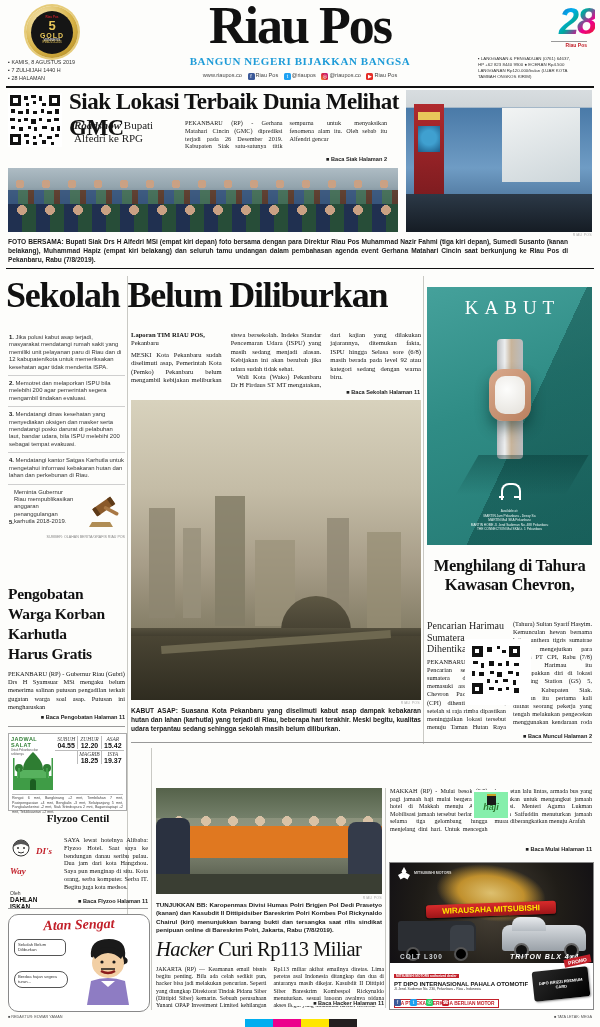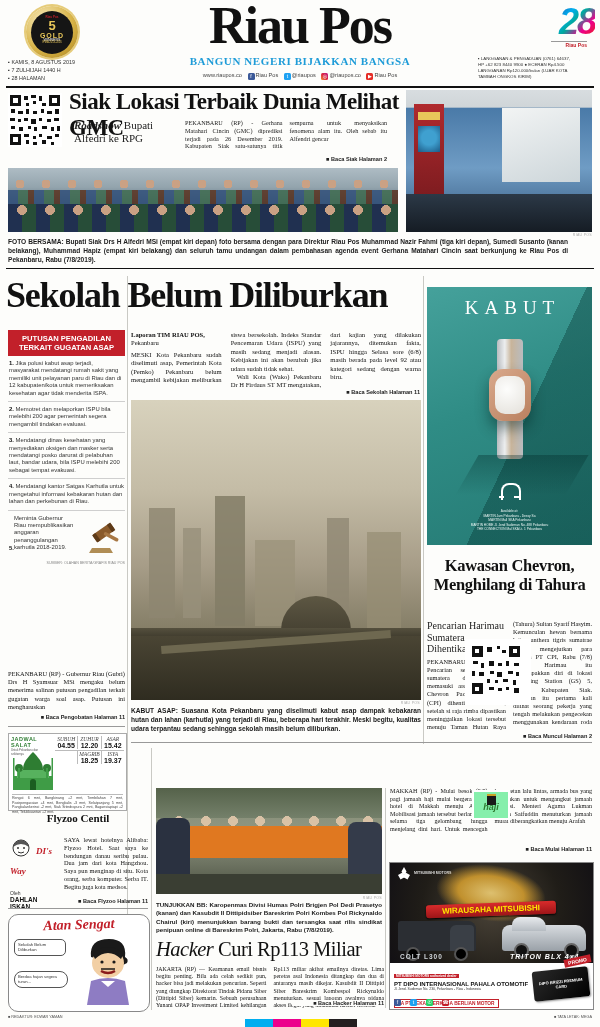--- a/index.html
+++ b/index.html
@@ -158,24 +158,20 @@
   <div class="abs credit" style="left:440px;top:233px;width:152px;">RIAU POS</div>
   <div class="abs cap just" style="left:8px;top:238px;width:560px;font-size:6.6px;line-height:8.8px;">
     <span>FOTO BERSAMA:</span><span style="font-weight:600;color:#222;"> Bupati Siak Drs H Alfedri MSi (empat kiri depan) foto bersama dengan para Direktur Riau Pos Muhammad Nazir Fahmi (tiga kiri depan), Sumedi Susanto (kanan belakang), Muhammad Hapiz (empat kiri belakang) dan seluruh tamu undangan dalam pembahasan agenda event Gerhana Matahari Cincin saat berkunjung ke Riau Pos di Pekanbaru, Rabu (7/8/2019).</span>
   </div>
 
   <div class="abs rule" style="left:6px;top:268px;width:588px;height:1px;"></div>
 
   <div class="abs serif b" style="left:6px;top:274px;width:430px;font-size:36px;letter-spacing:-1.2px;">Sekolah Belum Diliburkan</div>
 
   <div class="abs" style="left:8px;top:330px;width:117px;">
-    <div class="redhead">
-      <div>PUTUSAN PENGADILAN</div>
-      <div>TERKAIT GUGATAN ASAP</div>
-    </div>
     <div class="pitem"><b>1.</b><span> Jika polusi kabut asap terjadi, masyarakat mendatangi rumah sakit yang memiliki unit pelayanan paru di Riau dan di 12 kabupaten/kota untuk memeriksakan kesehatan agar tidak menderita ISPA.</span></div>
     <div class="pitem"><b>2.</b><span> Memotret dan melaporkan ISPU bila melebihi 200 agar pemerintah segera mengambil tindakan evaluasi.</span></div>
     <div class="pitem"><b>3.</b><span> Mendatangi dinas kesehatan yang menyediakan oksigen dan masker serta mendatangi posko darurat di pelabuhan laut, bandar udara, bila ISPU melebihi 200 sebagai tempat evakuasi.</span></div>
     <div class="pitem"><b>4.</b><span> Mendatangi kantor Satgas Karhutla untuk mengetahui informasi kebakaran hutan dan lahan dan perkebunan di Riau.</span></div>
     <div class="pitem" style="border-bottom:none;min-height:40px;">
       <span class="abs" style="right:0;margin-top:2px;">
         <svg width="42" height="42" viewBox="0 0 42 42">
           <g transform="rotate(-35 21 16)">
             <rect x="10" y="11" width="22" height="9" rx="2" fill="#8a5a2b"></rect>
             <rect x="10" y="11" width="4" height="9" fill="#5d3a18"></rect>
@@ -236,22 +232,22 @@
     <div class="abs sans" style="left:8px;top:222px;width:149px;text-align:center;color:#eaf5f3;font-size:3.2px;line-height:4.6px;">
       <div>Available at:</div>
       <div>MARTIN Jam Pekanbaru - Dessy Sa</div>
       <div>MARTIN Mall SKA Pekanbaru</div>
       <div>MARTIN HOME Jl. Jend Sudirman No. 488 Pekanbaru</div>
       <div>THE CONNECTION Mal SKA Lt. 1 Pekanbaru</div>
     </div>
   </div>
 
   <div class="abs serif b" style="left:427px;top:556px;width:165px;text-align:center;font-size:16.5px;line-height:19px;letter-spacing:-.3px;">
+    <div>Menghilang di Tahura</div>
     <div>Kawasan Chevron,</div>
-    <div>Menghilang di Tahura</div>
   </div>
   <div class="abs cols2 serif" style="left:427px;top:620px;width:165px;height:114px;font-size:6.3px;line-height:8.2px;overflow:hidden;">
     <div class="serif" style="font-size:10px;line-height:11.5px;margin-bottom:3px;color:#222;">Pencarian Harimau Sumatera Dihentikan</div>
     <div class="just">PEKANBARU (RP) - Pencarian seekor harimau sumatera dewasa yang memasuki area konsesi PT Chevron Pacific Indonesia (CPI) dihentikan. Hal ini, setelah si raja rimba dipastikan meninggalkan lokasi tersebut menuju Taman Hutan Raya (Tahura) Sultan Syarif Hasyim. Kemunculan hewan bernama latin panthera tigris sumatrae sempat mengejutkan para pekerja PT CPI, Rabu (7/8) pagi. Harimau itu menampakkan diri di lokasi Gathering Station (GS) 5, Minas, Kabupaten Siak. Kejadian itu pertama kali dilihat seorang pekerja yang tengah melakukan pengecekan menggunakan kendaraan roda empat di sekitar lokasi. Namun, di tengah perjalanan menjumpai harimau yang berkeliaran. Kemunculan si belang itu, bahkan diabadikan melalui rekaman video yang dilakukan pekerja PT CPI. Dalam video yang direkam menggunakan</div>
   </div>
   <div class="abs qr" style="left:468px;top:642px;width:56px;height:56px;padding:2px;box-shadow:0 0 0 3px #fff;">
     <svg width="52" height="52" viewBox="0 0 33 33" shape-rendering="crispEdges">
       <rect width="33" height="33" fill="#fff"></rect>
       <g fill="#111">
         <path d="M1 1h7v7h-7z M3 3h3v3h-3z M25 1h7v7h-7z M27 3h3v3h-3z M1 25h7v7h-7z M3 27h3v3h-3z" fill-rule="evenodd"></path>
@@ -276,20 +272,26 @@
         <rect x="27" y="23" width="2" height="3"></rect>
           <rect x="12" y="27" width="3" height="2"></rect>
           <rect x="18" y="28" width="2" height="2"></rect>
         <rect x="23" y="27" width="2" height="2"></rect>
           <rect x="28" y="28" width="3" height="3"></rect>
       </g>
     </svg>
   </div>
   <div class="abs baca" style="left:505px;top:733px;width:87px;">■ Baca Muncul Halaman 2</div>
 
+  <div class="abs serif b" style="left:8px;top:584px;width:118px;font-size:15.5px;line-height:20px;letter-spacing:-.3px;">
+    <div>Pengobatan</div>
+    <div>Warga Korban</div>
+    <div>Karhutla</div>
+    <div>Harus Gratis</div>
+  </div>
   <div class="abs just serif" style="left:8px;top:670px;width:117px;font-size:6.4px;line-height:8.2px;">PEKANBARU (RP) - Gubernur Riau (Gubri) Drs H Syamsuar MSi mengaku belum menerima salinan putusan pengadilan terkait gugatan warga soal asap. Putusan ini mengharuskan</div>
   <div class="abs baca" style="left:20px;top:714px;width:105px;">■ Baca Pengobatan Halaman 11</div>
   <div class="abs" style="left:8px;top:726px;width:117px;height:1px;background:#999;"></div>
 
   <div class="abs" style="left:8px;top:733px;width:117px;height:76px;border:1px solid #aaa;background:#fff;">
     <div class="abs" style="left:2px;top:2px;width:40px;">
       <div class="sans b" style="font-size:5.5px;color:#2e7d32;letter-spacing:.5px;"><span>JADWAL</span> <span>SALAT</span></div>
       <div class="sans" style="font-size:2.8px;color:#555;">Untuk Pekanbaru dan sekitarnya</div>
     </div>
     <span class="abs" style="left:2px;top:16px;">

